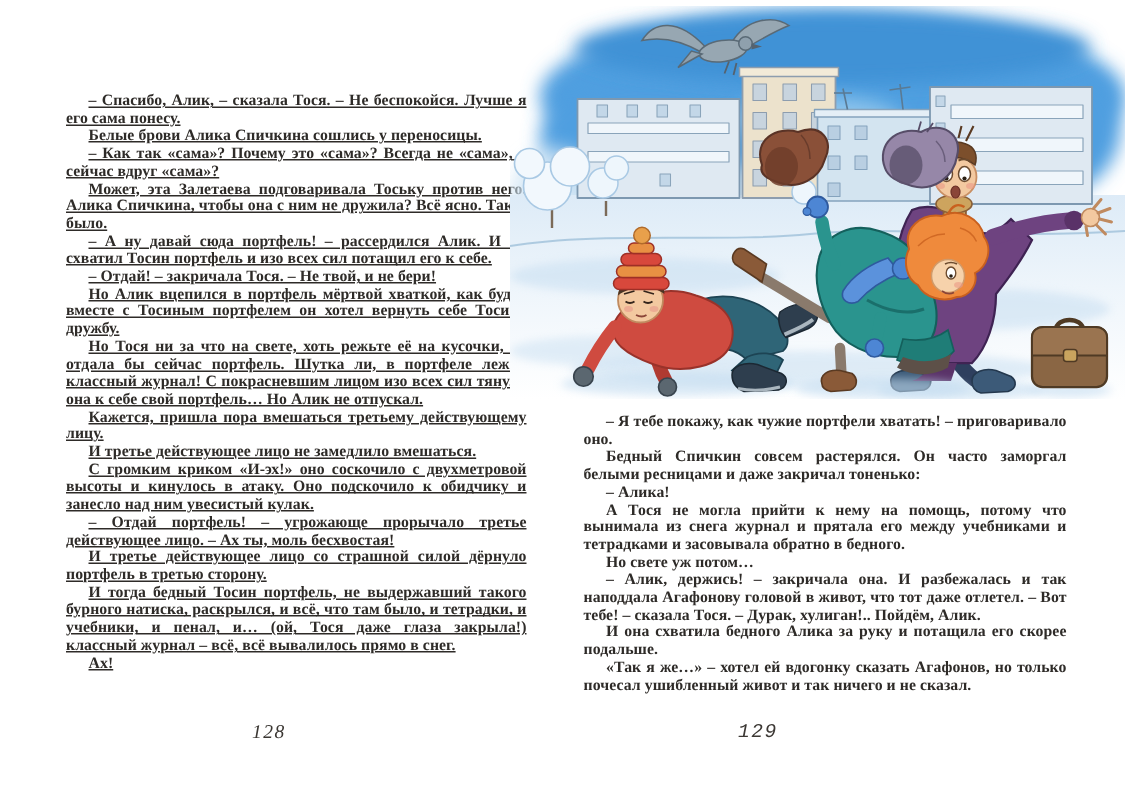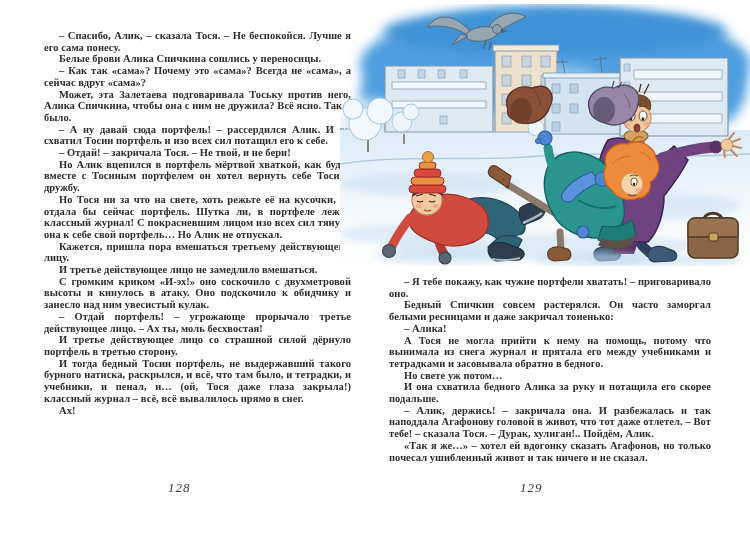--- a/index.html
+++ b/index.html
@@ -7,28 +7,28 @@
     width:750px;height:534px;background:#ffffff;overflow:hidden;
     font-family:"Liberation Serif","DejaVu Serif",serif;color:#2e2b28;
   }
   .spread{position:relative;width:750px;height:534px;background:#ffffff;}
   .textblock{position:absolute;}
   .textblock p{
     margin:0;text-indent:15px;text-align:justify;
     font-size:10.5px;line-height:11.7px;font-weight:bold;
     letter-spacing:0.05px;color:#2e2b28;hyphens:auto;
   }
-  #left-text{left:44px;top:30px;width:307px;}
+  #left-text{left:44px;top:62px;width:307px;text-decoration:underline;}
   #right-text{left:389px;top:276px;width:322px;}
   .pagenum{
     position:absolute;top:480px;width:60px;
     font-style:italic;font-size:13px;color:#3c3834;letter-spacing:1px;
   }
   #pagenum-left{left:168px;}
-  #pagenum-right{left:520px;}
+  #pagenum-right{left:492px;font-family:Liberation Mono, monospace;}
   #illustration{position:absolute;left:340px;top:4px;width:410px;height:262px;}
 </style>
 </head>
 <body>
 
 <div class="spread">
 
   <div class="textblock" id="left-text">
       <p>– Спасибо, Алик, – сказала Тося. – Не беспокойся. Лучше я его сама понесу.</p>
       <p>Белые брови Алика Спичкина сошлись у переносицы.</p>
@@ -47,22 +47,22 @@
       <p>Ах!</p>
     </div>
   <div class="pagenum" id="pagenum-left">128</div>
 
   <div class="textblock" id="right-text">
       <p>– Я тебе покажу, как чужие портфели хватать! – приговаривало оно.</p>
       <p>Бедный Спичкин совсем растерялся. Он часто заморгал белыми ресницами и даже закричал тоненько:</p>
       <p>– Алика!</p>
       <p>А Тося не могла прийти к нему на помощь, потому что вынимала из снега журнал и прятала его между учебниками и тетрадками и засовывала обратно в бедного.</p>
       <p>Но свете уж потом…</p>
+      <p>– Алик, держись! – закричала она. И разбежалась и так наподдала Агафонову головой в живот, что тот даже отлетел. – Вот тебе! – сказала Тося. – Дурак, хулиган!.. Пойдём, Алик.</p>
       <p>И она схватила бедного Алика за руку и потащила его скорее подальше.</p>
-      <p>– Алик, держись! – закричала она. И разбежалась и так наподдала Агафонову головой в живот, что тот даже отлетел. – Вот тебе! – сказала Тося. – Дурак, хулиган!.. Пойдём, Алик.</p>
       <p>«Так я же…» – хотел ей вдогонку сказать Агафонов, но только почесал ушибленный живот и так ничего и не сказал.</p>
     </div>
   <div class="pagenum" id="pagenum-right">129</div>
 
   <svg id="illustration" viewBox="0 0 410 262" xmlns="http://www.w3.org/2000/svg">
     <defs>
       <filter id="b6" x="-50%" y="-50%" width="200%" height="200%">
           <feGaussianBlur stdDeviation="6"></feGaussianBlur>
         </filter>
       <filter id="b3" x="-50%" y="-50%" width="200%" height="200%">

